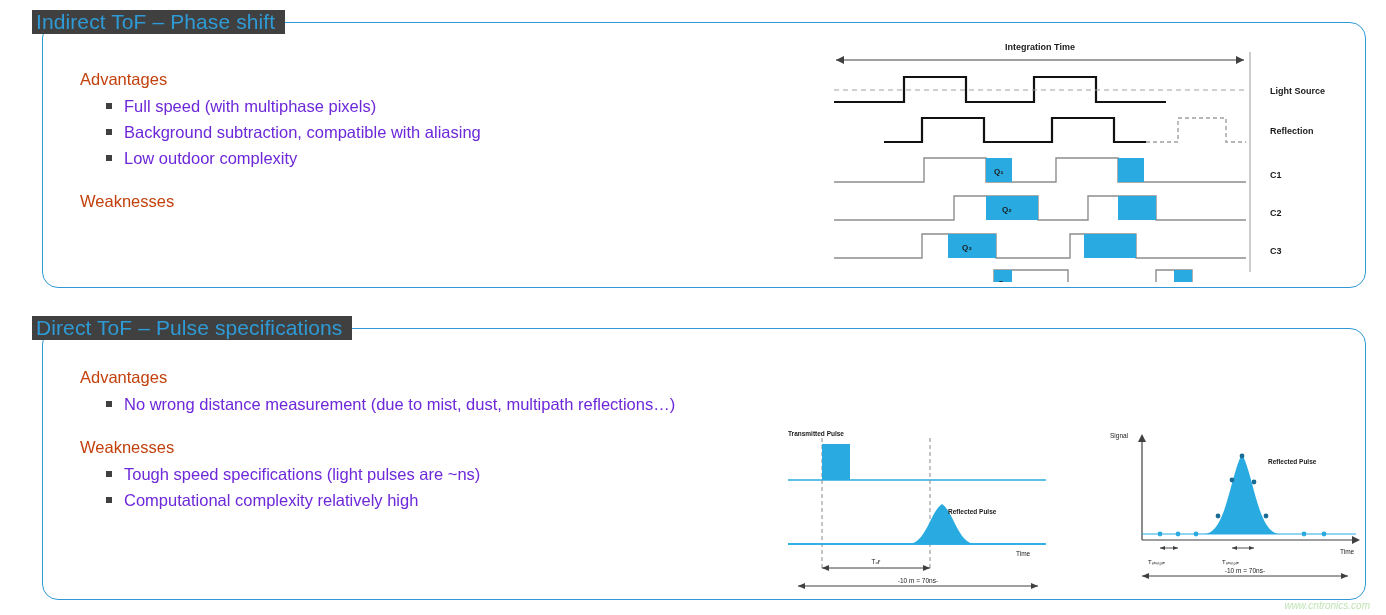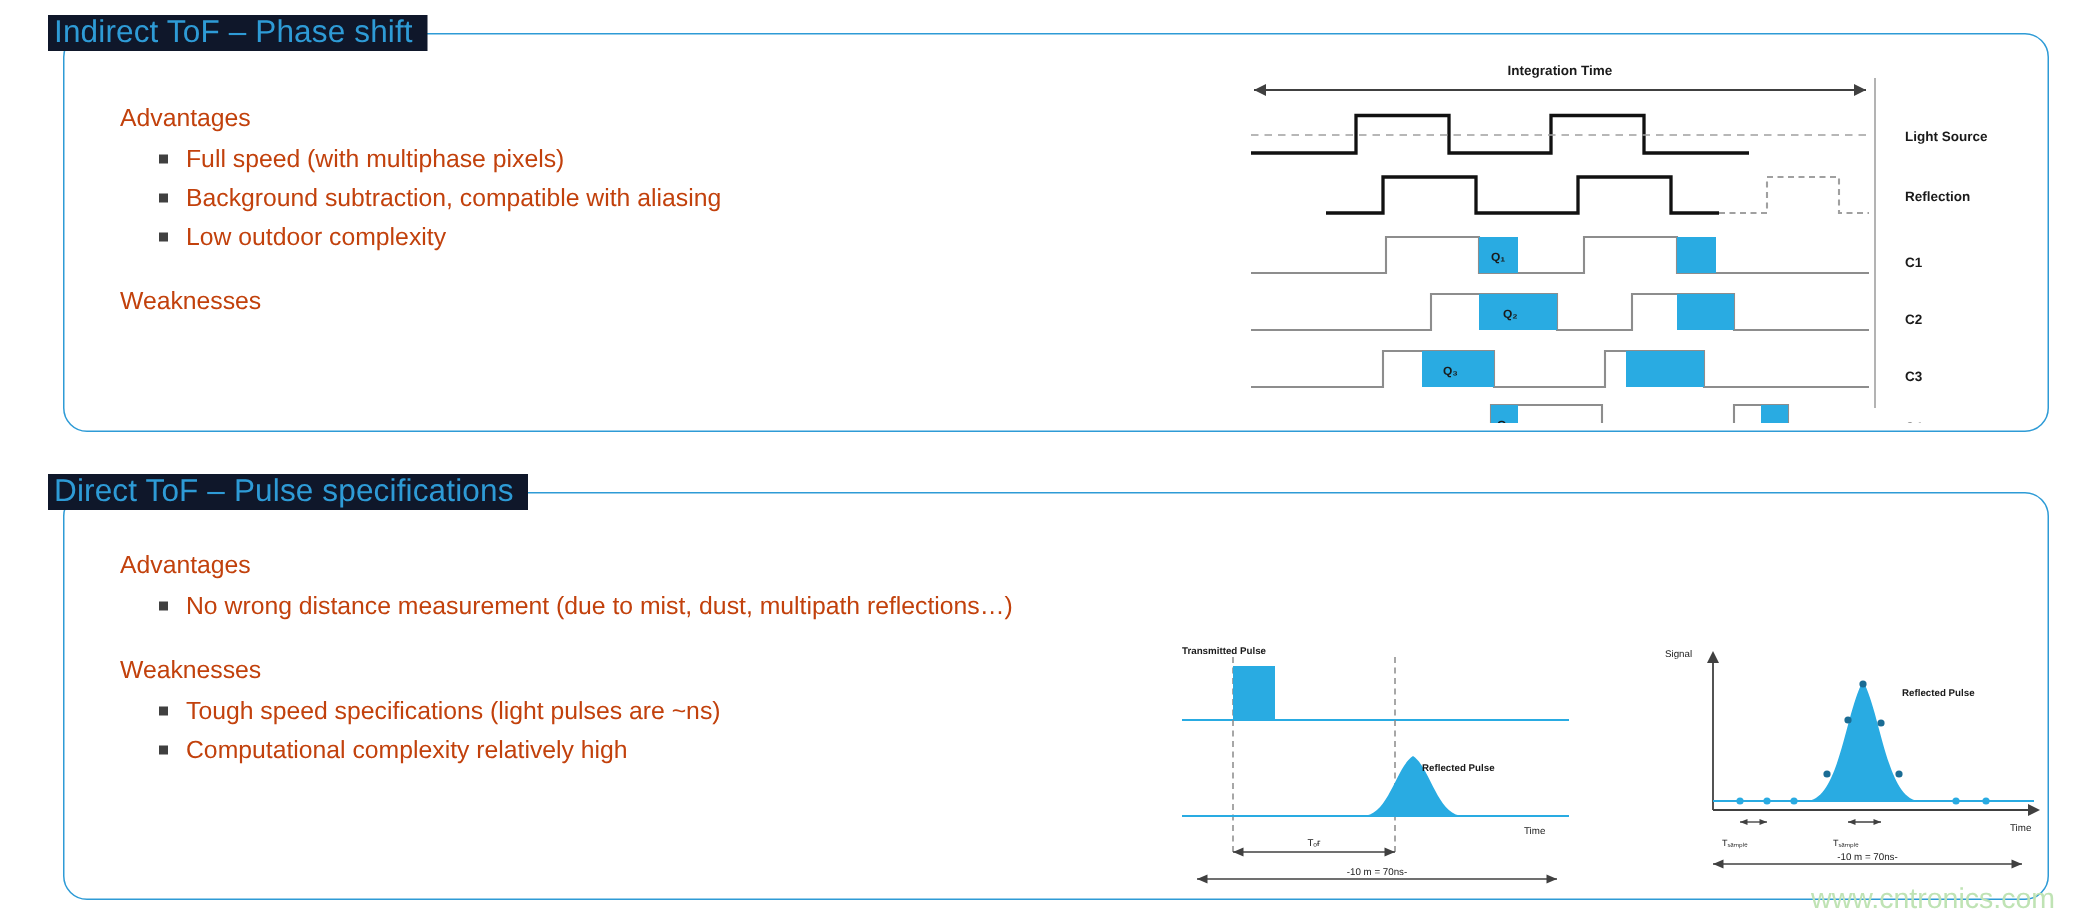--- a/index.html
+++ b/index.html
@@ -34,21 +34,21 @@
     top: 328px;
     width: 1324px;
     height: 272px;
   }
 
   
   .panel-title {
     position: absolute;
     font-size: 21px;
     color: #2e9bd6;
-    background: #0f172a;
+    background: #404040;
     padding: 0 10px 0 4px;
     white-space: nowrap;
     letter-spacing: 0.1px;
     text-align: right;
   }
   #title-indirect {
     left: 32px;
     top: 10px;
   }
   #title-direct {
@@ -73,21 +73,21 @@
   }
   ul.bullets {
     list-style: none;
     margin: 0 0 0 0;
     padding: 0 0 0 26px;
   }
   ul.bullets li {
     position: relative;
     padding: 1px 0 1px 18px;
     font-size: 16.5px;
-    color: #c2410c;
+    color: #6d28d9;
   }
   ul.bullets li::before {
     content: "";
     position: absolute;
     left: 0;
     top: 9px;
     width: 6px;
     height: 6px;
     background: #404040;
   }
@@ -114,23 +114,24 @@
     top: 424px;
     width: 265px;
     height: 160px;
   }
 
   
   #watermark {
     position: absolute;
     right: 16px;
     bottom: 4px;
-    font-size: 19px;
+    font-size: 10px;
     color: #bfe3b4;
     font-family: "Liberation Sans", sans-serif;
+    font-style: italic;
   }
 
   svg text {
     font-family: "Liberation Sans", sans-serif;
   }
 </style>
 </head>
 <body>
 
 <div class="panel" id="panel-indirect"></div>

